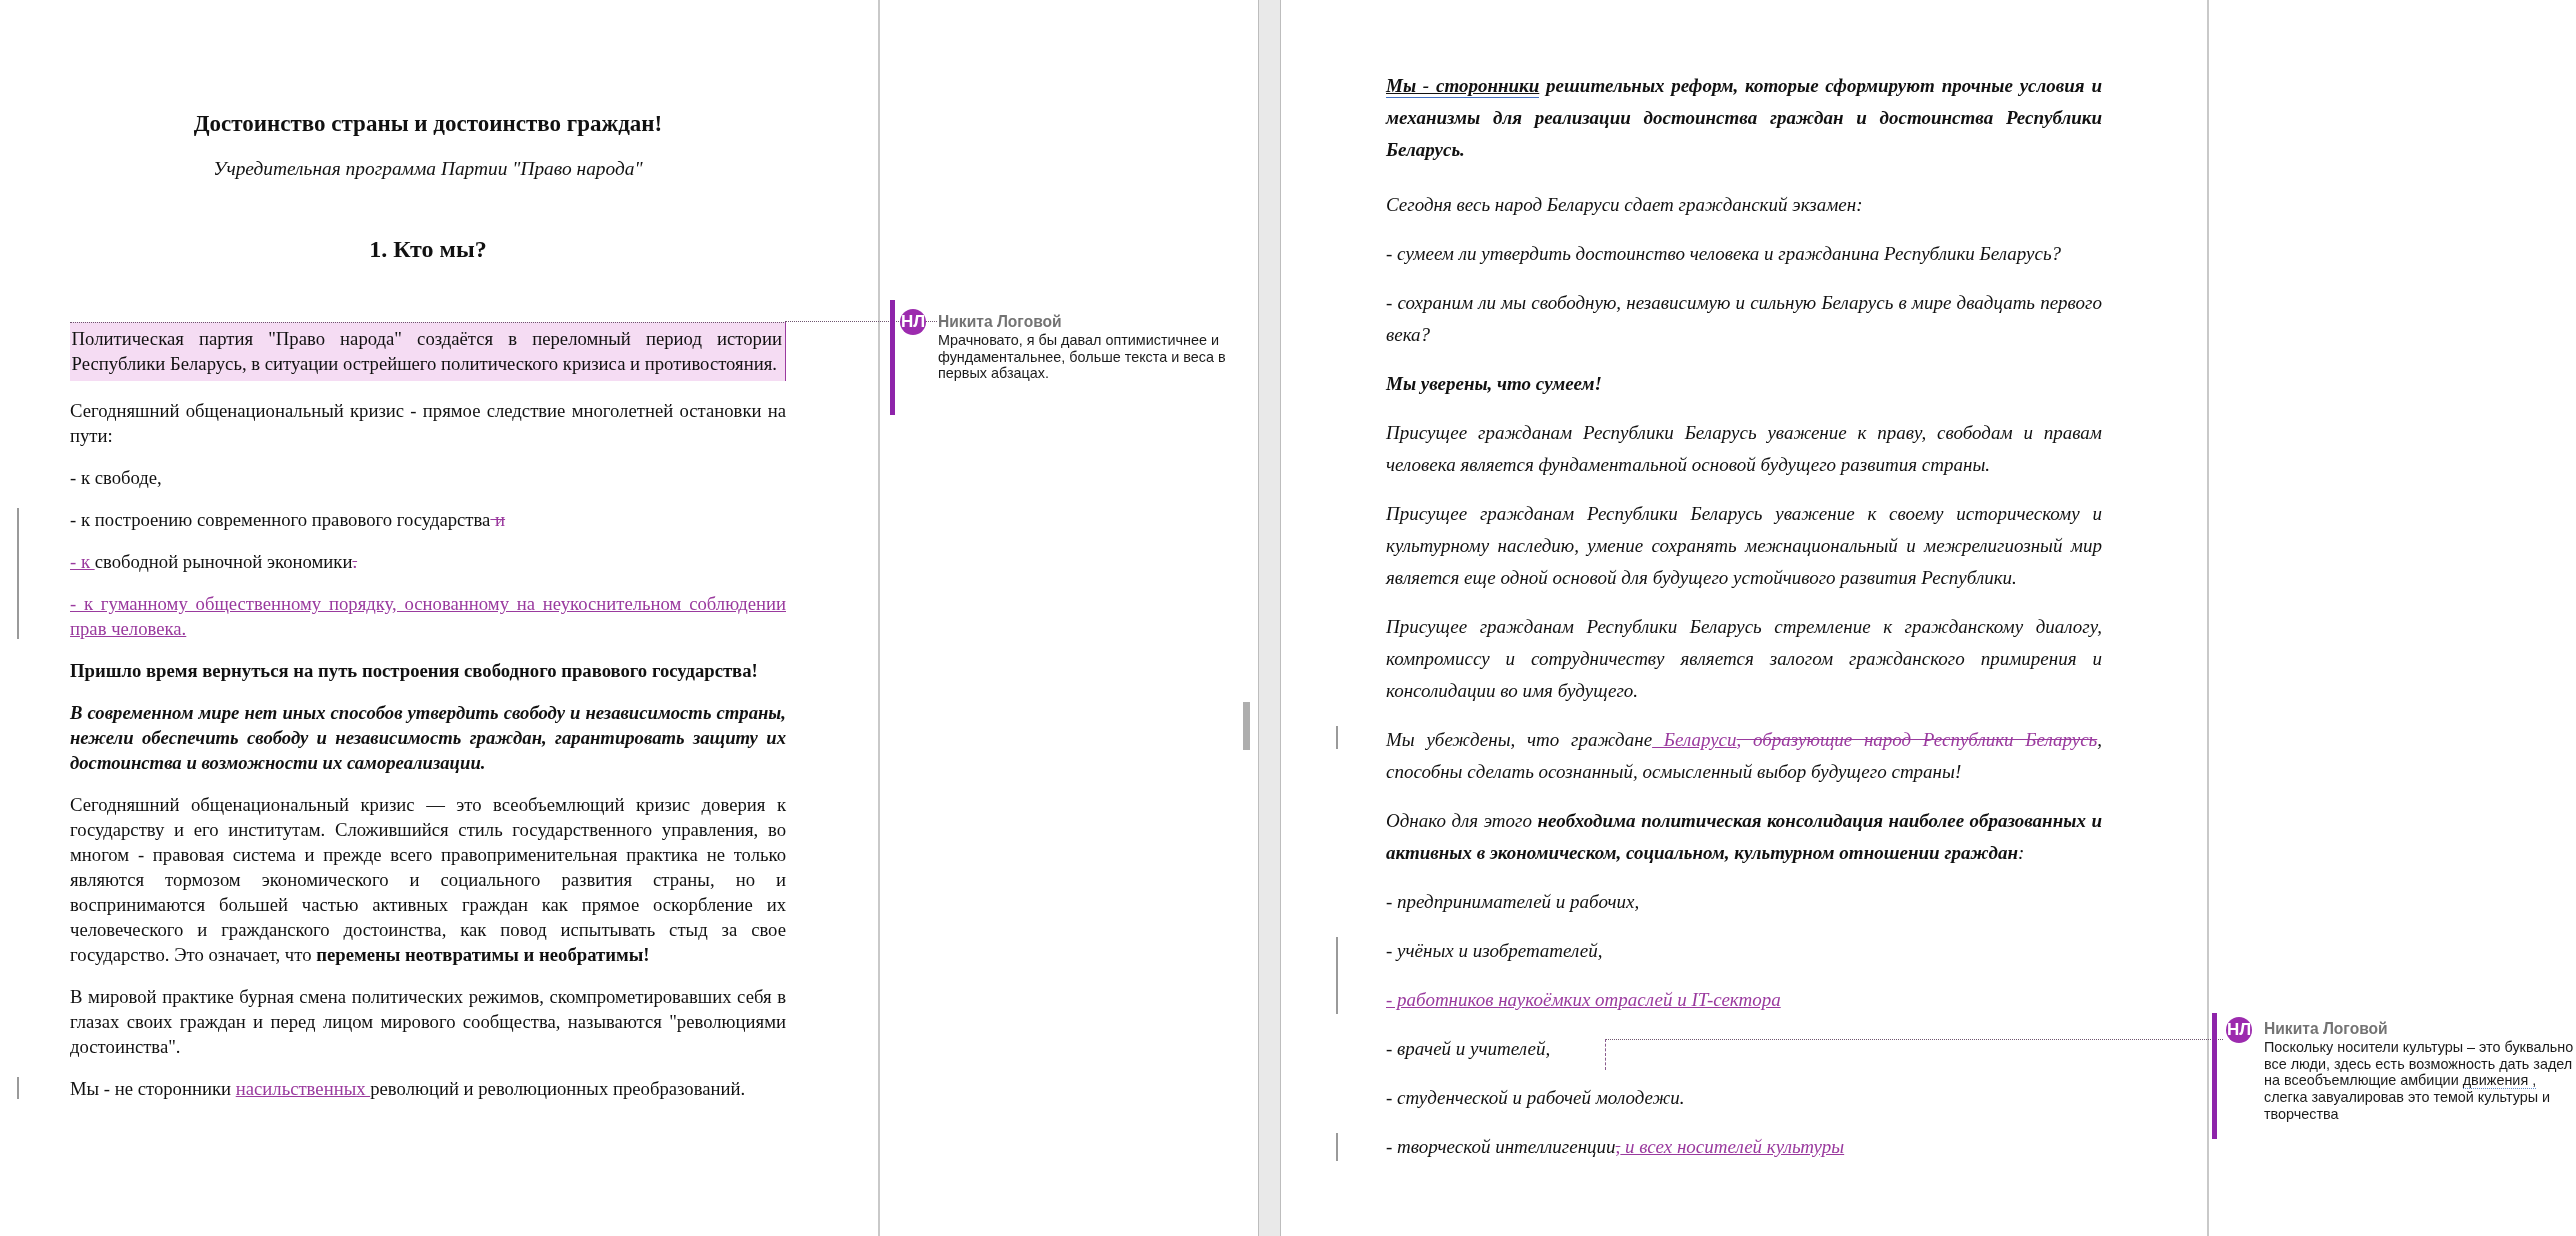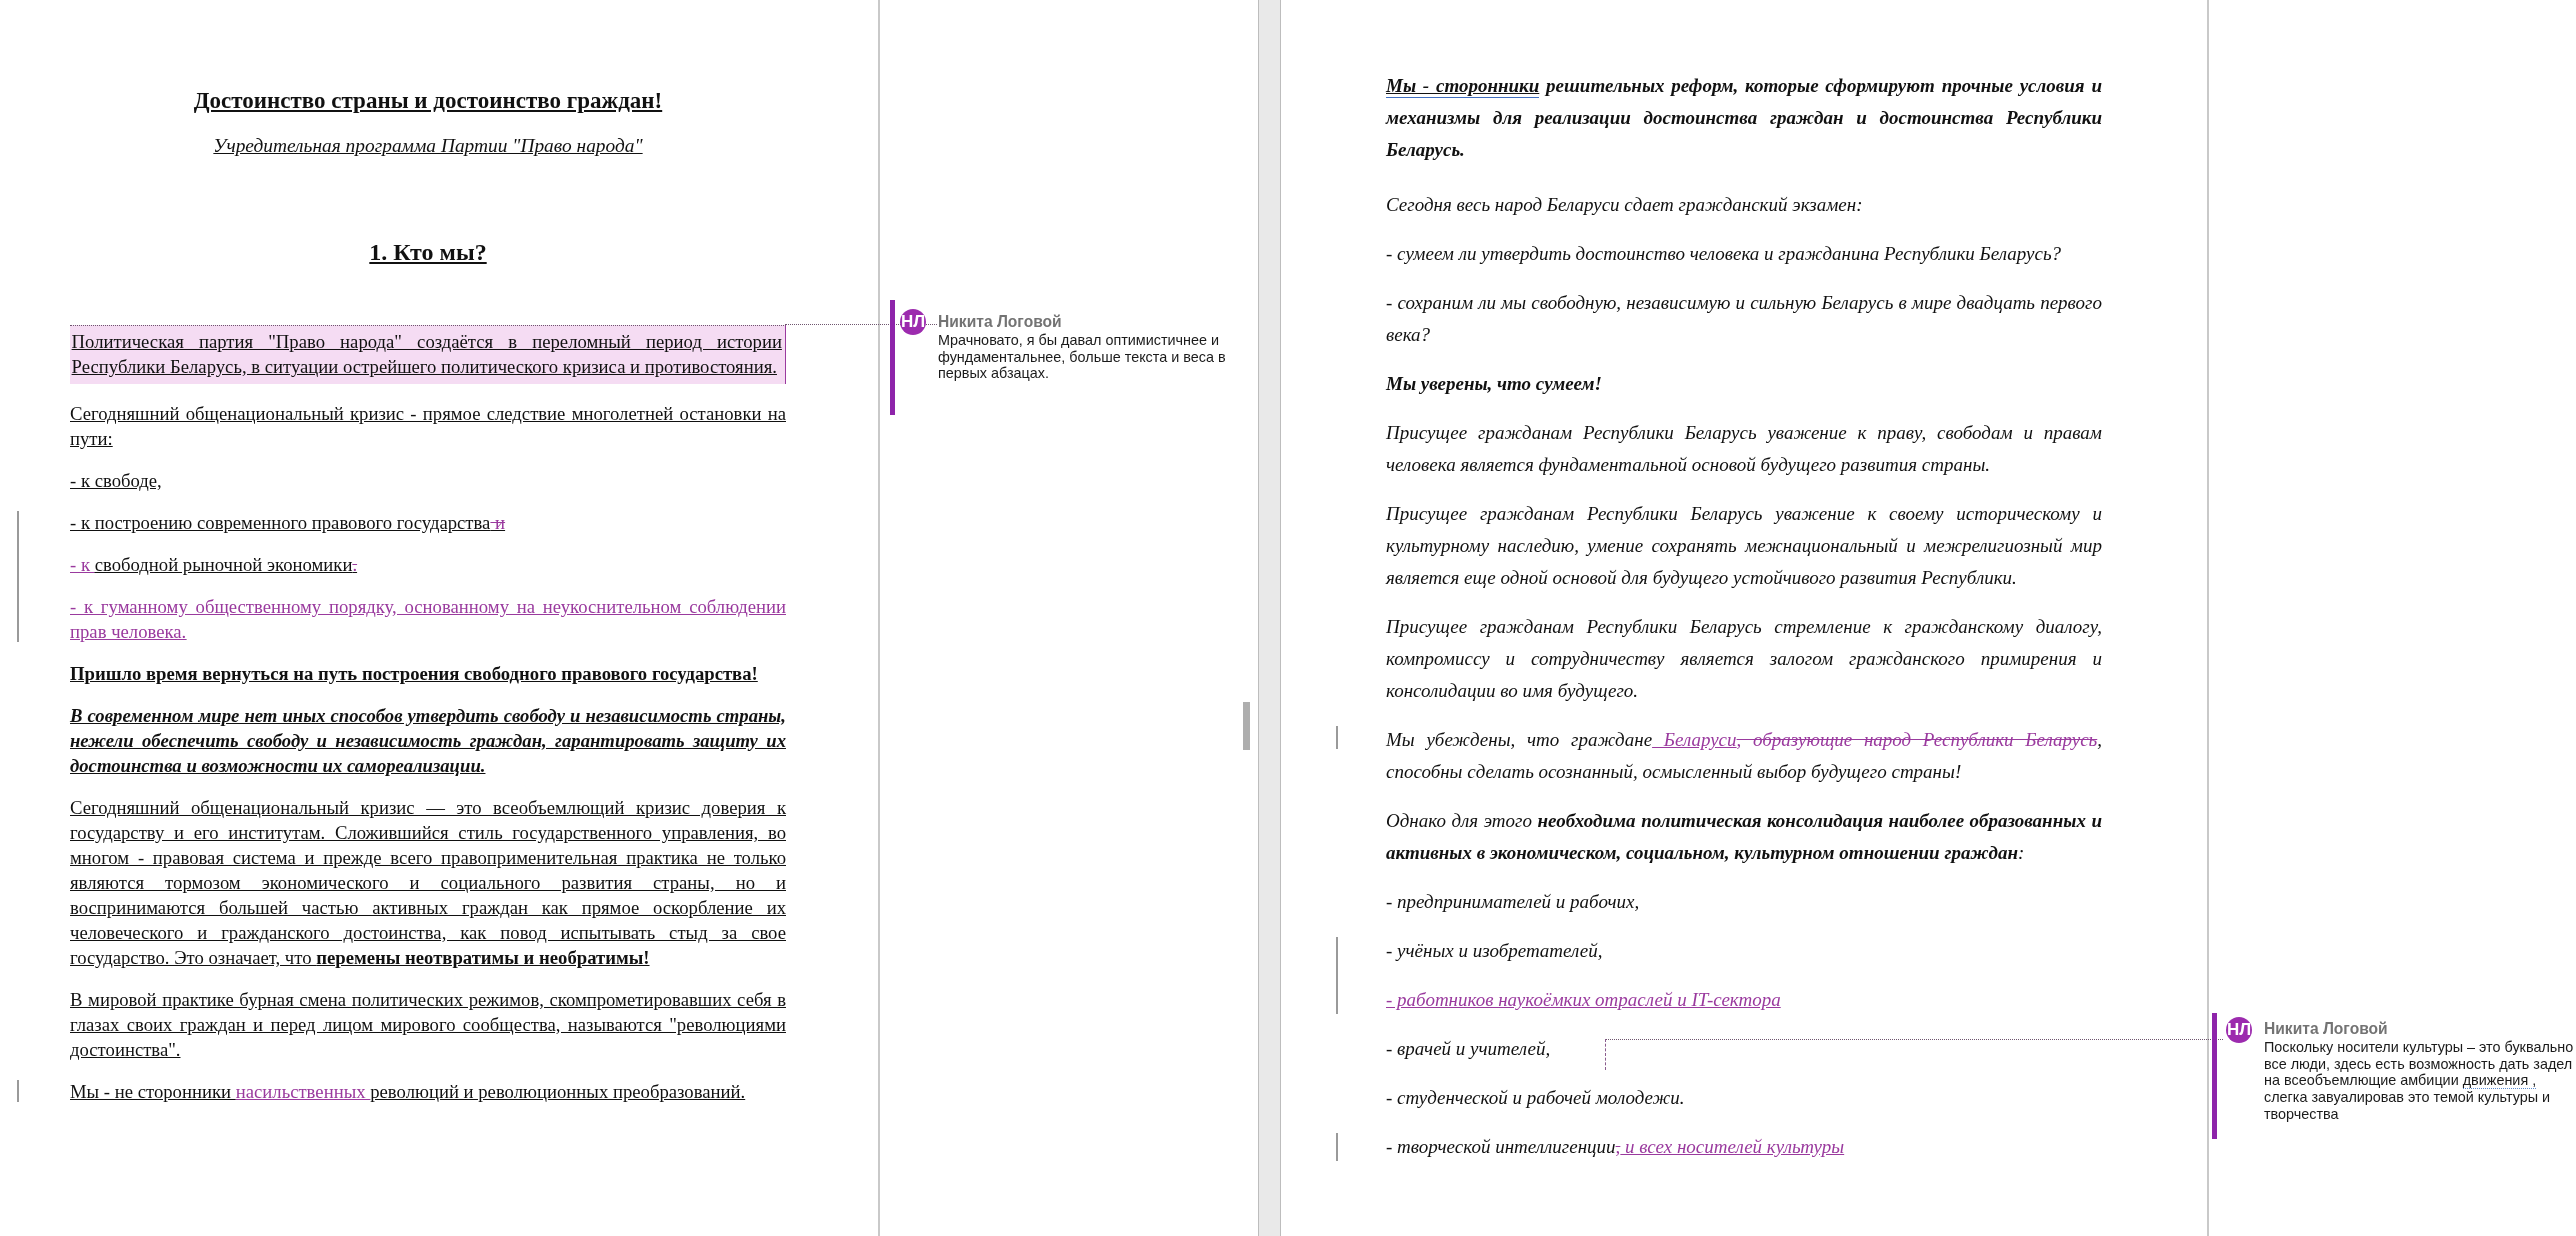--- a/index.html
+++ b/index.html
@@ -8,21 +8,21 @@
   .win{position:absolute;top:0;bottom:0;background:#ffffff;}
   #win1{left:0;width:1258px;}
   #win2{left:1281px;width:1295px;}
   .gapstrip{position:absolute;top:0;bottom:0;left:1258px;width:22.6px;background:#e9e9e9;
             border-left:0.8px solid #bdbdbd;border-right:0.8px solid #bdbdbd;box-sizing:border-box;}
   .pagesep{position:absolute;top:0;bottom:0;width:1.6px;background:#c9c9c9;}
   #sep1{left:878px;} #sep2{left:2207px;}
 
   
   .textcol{position:absolute;width:716px;top:0;}
-  #col1{left:70px;padding-top:85px;font-size:18.7px;line-height:25px;text-decoration:underline;}
+  #col1{left:70px;padding-top:108px;font-size:18.7px;line-height:25px;}
   #col2{left:1386px;padding-top:70px;font-size:19px;line-height:32px;font-style:italic;}
   .textcol p{margin:0 0 17px 0;text-align:justify;position:relative;}
   p.center{text-align:center;}
   p.title{font-size:23px;font-weight:bold;line-height:31px;}
   p.subtitle{font-size:19.4px;font-style:italic;line-height:25px;}
   p.heading{font-size:24px;font-weight:bold;line-height:34px;}
 
   .rb{font-weight:bold;}
   .ri{font-style:italic;}
   .rbi{font-weight:bold;font-style:italic;}
@@ -77,21 +77,21 @@
 
   <div class="win" id="win2"></div>
 
   <div class="gapstrip"></div>
   <div class="pagesep" id="sep1"></div>
   <div class="pagesep" id="sep2"></div>
 
   <div class="textcol" id="col1">
       <p class="title center"><span class="rb">Достоинство страны и достоинство граждан!</span></p>
       <p class="subtitle center" style="margin-top: 15.6px;"><span class="ri">Учредительная программа Партии "Право народа"</span></p>
-      <p class="heading center" style="margin-top: 77px;"><span class="rb">1. Кто мы?</span></p>
+      <p class="heading center" style="margin-top: 51px;"><span class="rb">1. Кто мы?</span></p>
       <p class="hl" style="margin-top: 56px;"><span>Политическая партия "Право народа" создаётся в переломный период истории Республики Беларусь, в ситуации острейшего политического кризиса и противостояния.</span></p>
       <p><span>Сегодняшний общенациональный кризис - прямое следствие многолетней остановки на пути:</span></p>
       <p><span>- к свободе,</span></p>
       <p class="cb"><span>- к построению современного правового государства</span><span class="rdel"> и</span></p>
       <p class="cb cb-join"><span class="rins">- к </span><span>свободной рыночной экономики</span><span class="rdel">.</span></p>
       <p class="cb cb-join"><span class="rins">- к гуманному общественному порядку, основанному на неукоснительном соблюдении прав человека.</span></p>
       <p><span class="rb">Пришло время вернуться на путь построения свободного правового государства!</span></p>
       <p><span class="rbi">В современном мире нет иных способов утвердить свободу и независимость страны, нежели обеспечить свободу и независимость граждан, гарантировать защиту их достоинства и возможности их самореализации.</span></p>
       <p><span>Сегодняшний общенациональный кризис — это всеобъемлющий кризис доверия к государству и его институтам. Сложившийся стиль государственного управления, во многом - правовая система и прежде всего правоприменительная практика не только являются тормозом экономического и социального развития страны, но и воспринимаются большей частью активных граждан как прямое оскорбление их человеческого и гражданского достоинства, как повод испытывать стыд за свое государство. Это означает, что </span><span class="rb">перемены неотвратимы и необратимы!</span></p>
       <p><span>В мировой практике бурная смена политических режимов, скомпрометировавших себя в глазах своих граждан и перед лицом мирового сообщества, называются "революциями достоинства".</span></p>

